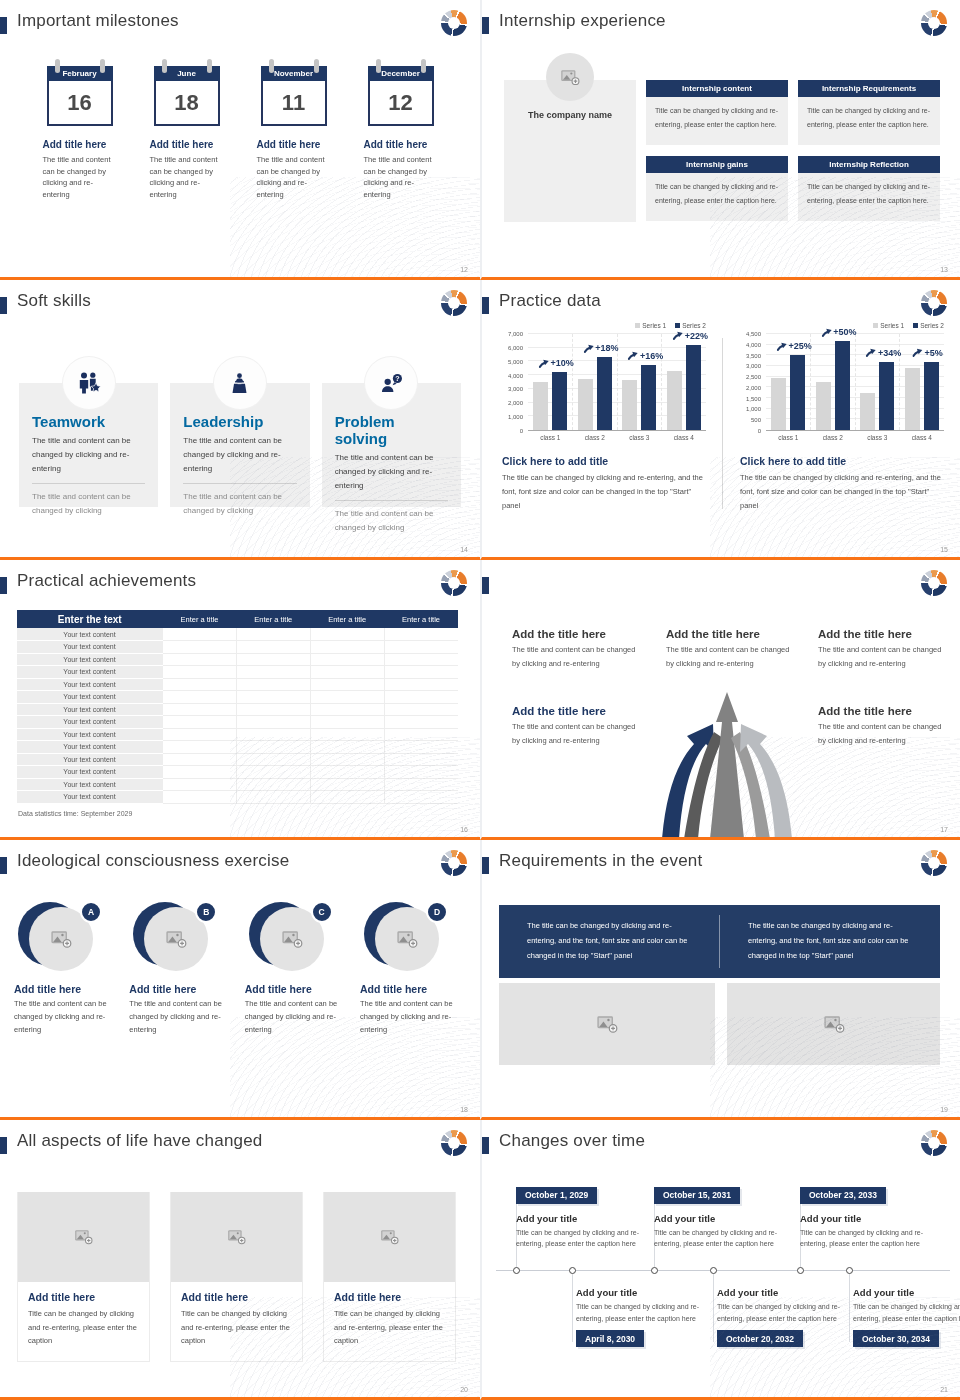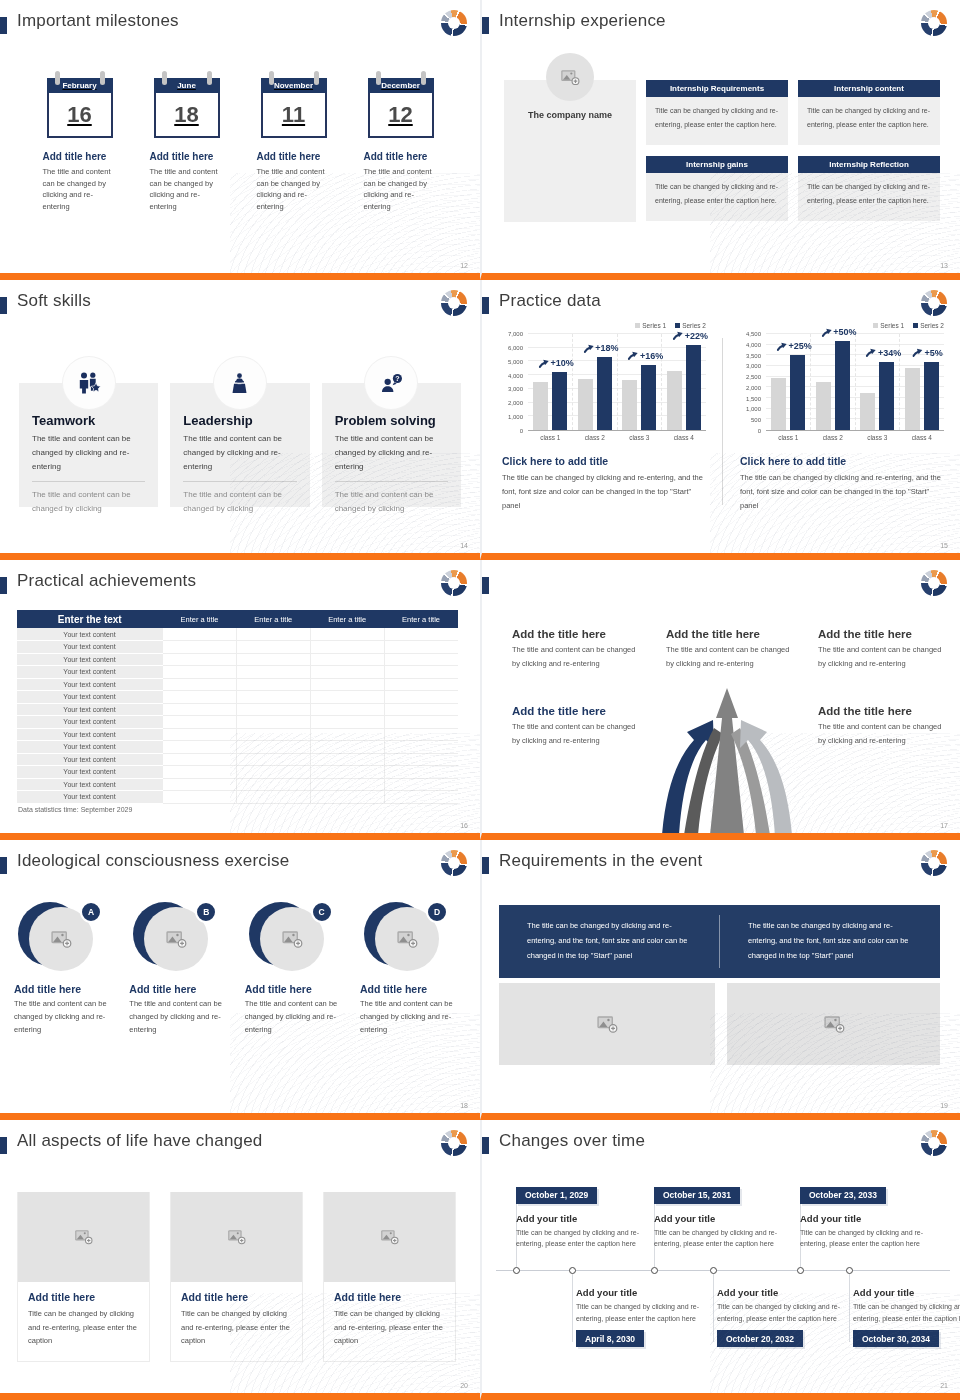--- a/index.html
+++ b/index.html
@@ -1,37 +1,37 @@
 <!DOCTYPE html>
 <html><head>
 <meta charset="utf-8">
 <style>
   * { margin:0; padding:0; box-sizing:border-box; }
   body { width:960px; background:#fff; font-family:"Liberation Sans", sans-serif; }
   .board { display:grid; grid-template-columns:480px 480px; grid-auto-rows:280px; width:960px; }
-  .slide { position:relative; background:#fff; overflow:hidden; border-bottom:7px solid #f97316; }
+  .slide { position:relative; background:#fff; overflow:hidden; border-bottom:3px solid #f97316; }
   .slide:nth-child(even) { border-left:2px solid #edeff2; }
   .slide::after { content:""; position:absolute; right:0; bottom:0; width:250px; height:100px; pointer-events:none;
     background:
       repeating-radial-gradient(140px 90px ellipse at 108% 128%, rgba(100,110,135,.08) 0 1px, transparent 1px 7px),
       repeating-radial-gradient(230px 140px ellipse at 88% 165%, rgba(100,110,135,.05) 0 1px, transparent 1px 9px); }
   .accent { position:absolute; left:0; top:17px; width:7px; height:17px; background:#1f3864; }
   .slide-title { position:absolute; left:17px; top:11px; font-size:17px; font-weight:400; color:#3d3d3d; letter-spacing:.2px; }
   .logo { position:absolute; right:13px; top:10px; width:26px; height:26px; border-radius:50%;
     background:conic-gradient(from -14deg,
       #eb9a4d 0 9%, #fff 9% 11.5%, #e87d2b 11.5% 30%, #fff 30% 32.5%,
       #1f3864 32.5% 55%, #fff 55% 57.5%, #27406e 57.5% 79%, #fff 79% 81.5%,
       #98a2b4 81.5% 90%, #fff 90% 92%, #ccd1da 92% 100%); }
   .logo::after { content:""; position:absolute; inset:7px; background:#fff; border-radius:50%; }
   .pagenum { position:absolute; right:12px; bottom:4px; font-size:7px; color:#9a9a9a; z-index:2; }
 
   
   .cal-row { position:absolute; top:66px; left:0; right:0; display:flex; justify-content:center; gap:33px; }
   .cal-item { width:74px; }
-  .calendar { position:relative; width:66px; margin:12px auto;text-decoration:underline; }
+  .calendar { position:relative; width:66px; margin:0 auto; }
   .ring { position:absolute; top:-7px; width:5px; height:14px; background:#c4c4c4; border-radius:2.5px; }
   .ring-l { left:8px; } .ring-r { right:8px; }
   .cal-head { height:15px; background:#1f3864; color:#fff; font-size:8px; font-weight:bold; text-align:center; line-height:15px; }
   .cal-body { height:45px; border:2px solid #25355e; border-top:none; background:#fff; font-size:22px; font-weight:bold; color:#4a4a4a; text-align:center; line-height:43px; }
   .item-title { margin-top:13px; font-size:10px; font-weight:bold; color:#1f3864; }
   .item-caption { margin-top:4px; font-size:7.5px; color:#4f4f4f; line-height:1.55; }
 
   
   .company-card { position:absolute; left:22px; top:80px; width:132px; height:142px; background:#efefef; }
   .company-circle { position:absolute; left:50%; transform:translateX(-50%); top:-27px; width:48px; height:48px; border-radius:50%; background:#e2e2e2; display:flex; align-items:center; justify-content:center; }
@@ -39,21 +39,21 @@
   .company-name { margin-top:30px; text-align:center; font-weight:bold; font-size:9px; color:#3a3a3a; }
   .company-caption { padding:7px 13px 0; font-size:7.5px; color:#4f4f4f; line-height:1.8; }
   .info-grid { position:absolute; left:164px; top:80px; width:294px; display:grid; grid-template-columns:1fr 1fr; gap:11px 10px; }
   .info-box .hd { background:#1f3864; color:#fff; font-weight:bold; font-size:8px; text-align:center; padding:4px 0; }
   .info-box .bd { background:#efefef; font-size:7px; color:#4f4f4f; padding:7px 9px; line-height:2.0; min-height:48px; }
 
   
   .skills-row { position:absolute; top:103px; left:19px; right:19px; display:flex; gap:12px; }
   .skill-card { position:relative; width:140px; background:#efefef; padding:30px 13px 10px; height:124px; }
   .skill-circle { position:absolute; top:-26px; left:50%; transform:translateX(-50%); width:52px; height:52px; border-radius:50%; background:#fdfdfd; box-shadow:0 0 0 1px #f1f1f1; display:flex; align-items:center; justify-content:center; }
-  .skill-title { font-size:13px; font-weight:bold; color:#0f172a; }
+  .skill-title { font-size:15px; font-weight:bold; color:#0369a1; }
   .skill-body { font-size:8px; color:#3f3f3f; line-height:1.75; margin-top:4px; padding-bottom:7px; border-bottom:1px solid #cfcfcf; }
   .skill-foot { font-size:8px; color:#8a8a8a; line-height:1.7; margin-top:6px; }
 
   
   .chart-panel { position:absolute; top:42px; width:204px; }
   .chart-panel.left { left:20px; } .chart-panel.right { left:258px; }
   .panel-divider { position:absolute; left:240px; top:58px; bottom:48px; width:1px; background:#d8d8d8; }
   .chart-legend { display:flex; justify-content:flex-end; gap:9px; font-size:6.5px; color:#555; margin-bottom:5px; }
   .lg-item { display:flex; align-items:center; }
   .lg-swatch { width:5px; height:5px; margin-right:2px; display:inline-block; }
@@ -196,25 +196,25 @@
             <path d="M3.5 13 L8.2 7.2 L12.5 13 Z" fill="#8f8f8f"></path>
             <circle cx="13.6" cy="5.4" r="1.3" fill="#8f8f8f"></circle>
             <circle cx="18.6" cy="14.6" r="4.1" fill="#f4f4f4" stroke="#8f8f8f" stroke-width="1.3"></circle>
             <path d="M18.6 12.5 v4.2 M16.5 14.6 h4.2" stroke="#8f8f8f" stroke-width="1.3"></path>
           </svg>
         </div>
       <div class="company-name">The company name</div>
     </div>
     <div class="info-grid">
       <div class="info-box">
+        <div class="hd">Internship content</div>
+        <div class="bd">Title can be changed by clicking and re-entering, please enter the caption here.</div>
+      </div>
+      <div class="info-box">
         <div class="hd">Internship Requirements</div>
-        <div class="bd">Title can be changed by clicking and re-entering, please enter the caption here.</div>
-      </div>
-      <div class="info-box">
-        <div class="hd">Internship content</div>
         <div class="bd">Title can be changed by clicking and re-entering, please enter the caption here.</div>
       </div>
       <div class="info-box">
         <div class="hd">Internship gains</div>
         <div class="bd">Title can be changed by clicking and re-entering, please enter the caption here.</div>
       </div>
       <div class="info-box">
         <div class="hd">Internship Reflection</div>
         <div class="bd">Title can be changed by clicking and re-entering, please enter the caption here.</div>
       </div>

